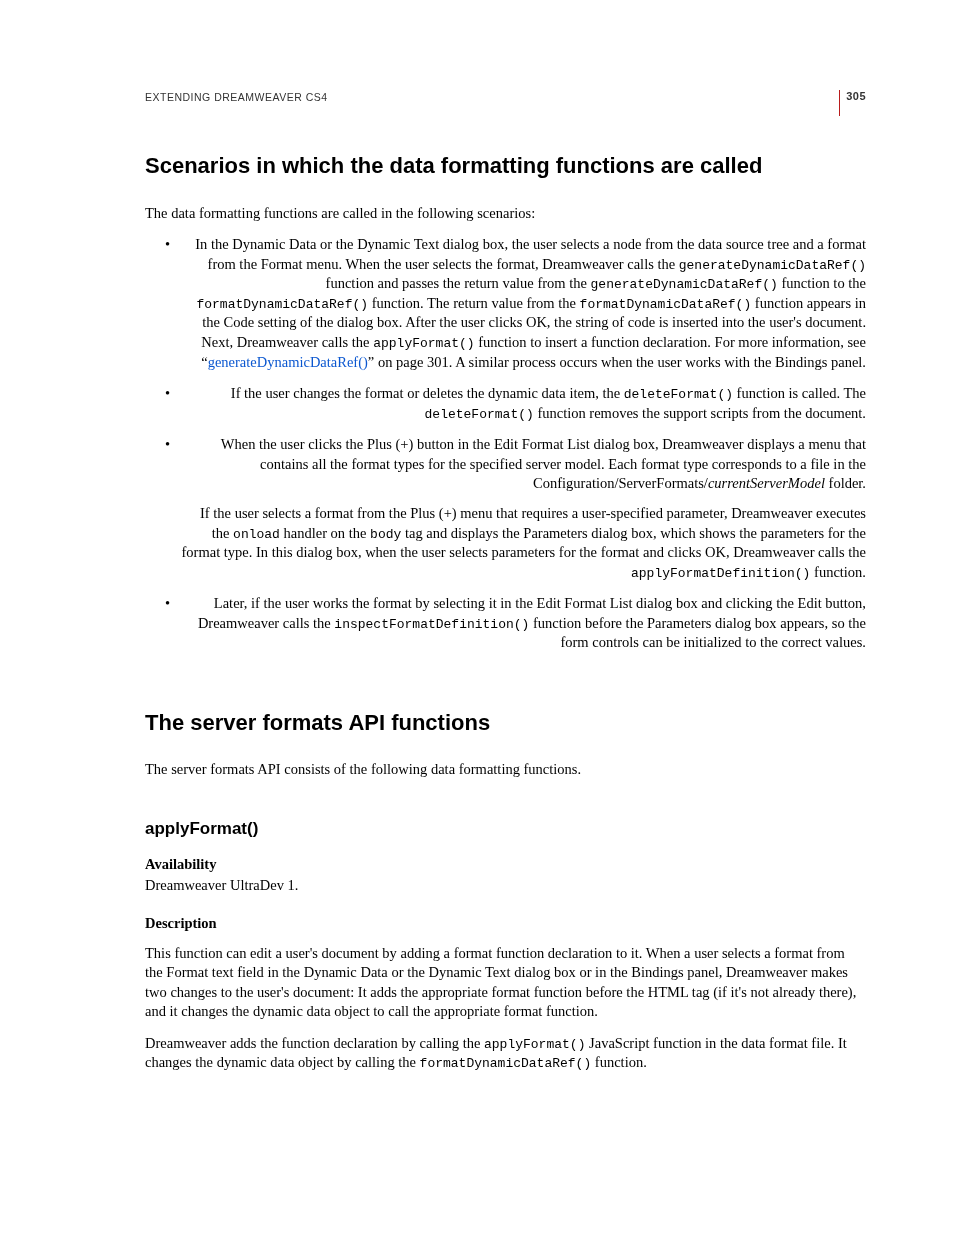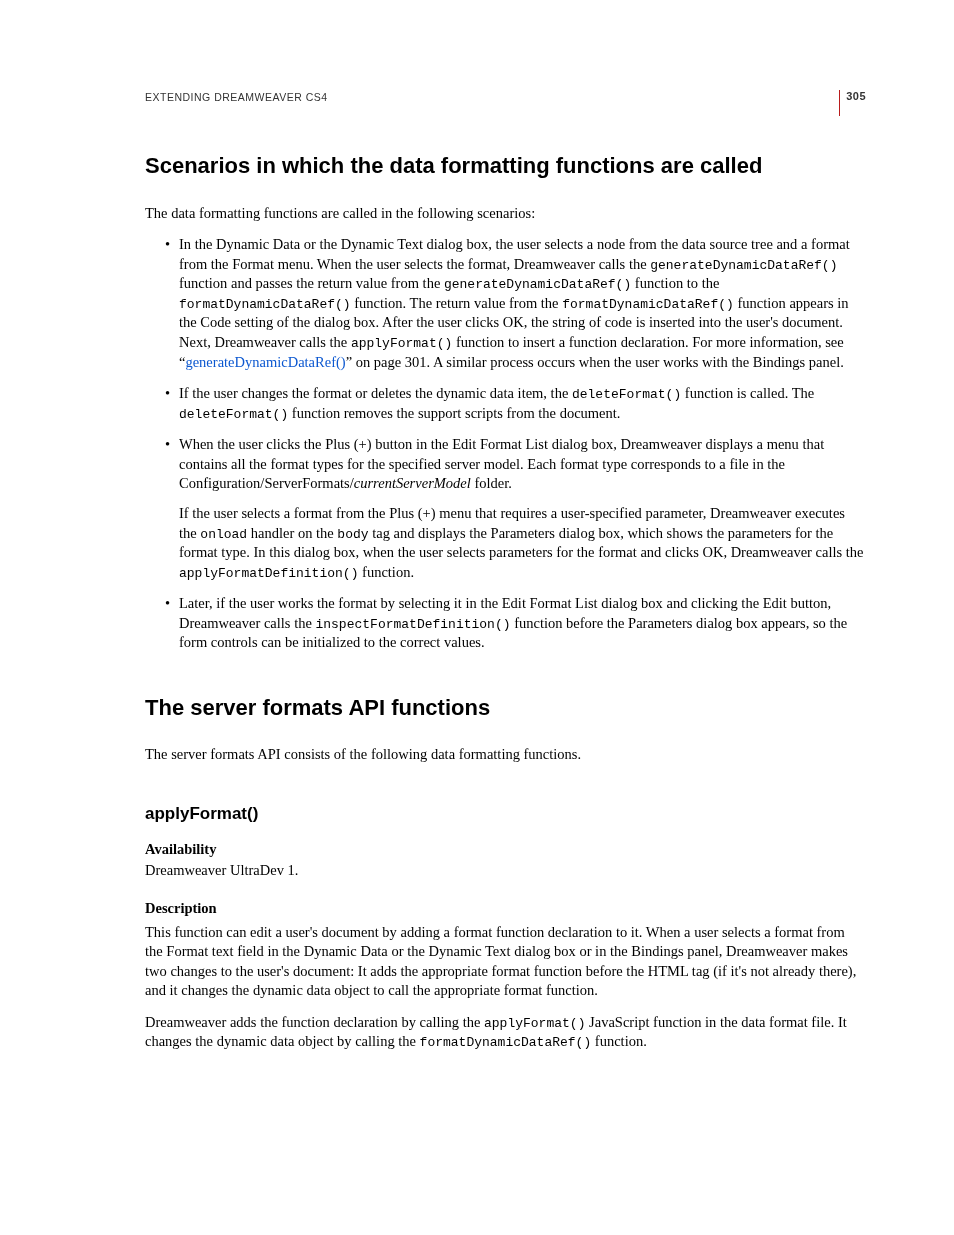--- a/index.html
+++ b/index.html
@@ -45,39 +45,39 @@
   }
   h2 {
     font-family: "Myriad Pro", "Segoe UI", Arial, sans-serif;
     font-weight: 700;
     font-size: 17px;
     margin: 38px 0 14px 0;
     color: #000;
   }
   p { margin: 0 0 12px 0; }
   ul { margin: 8px 0 34px 0; padding-left: 20px; list-style: none; }
-  li { position: relative; padding-left: 14px; margin-bottom: 12px; }
+  li { position: relative; padding-left: 14px; margin-bottom: 12px; text-align: right; }
   li::before {
     content: "•";
     position: absolute;
     left: 0;
     top: 0;
   }
   li p { margin-top: 10px; margin-bottom: 0; }
   code, .mono {
     font-family: "Courier New", Courier, monospace;
     font-size: 13px;
   }
   .link { color: #0b57d0; }
   .ital { font-style: italic; }
   .sans-bold {
     font-family: "Minion Pro", Georgia, serif;
     font-weight: bold;
   }
-  .section-gap { margin-top: 41px; }
+  .section-gap { margin-top: 56px; }
 </style>
 </head>
 <body>
 
 <div class="hdr">
   <div class="hdr-line1">EXTENDING DREAMWEAVER CS4</div>
   <div class="hdr-pagenum">305</div>
 </div>
 
 <h1>Scenarios in which the data formatting functions are called</h1>
@@ -107,18 +107,18 @@
 
 <h1 class="section-gap">The server formats API functions</h1>
 
 <p>The server formats API consists of the following data formatting functions.</p>
 
 <h2>applyFormat()</h2>
 
 <p class="sans-bold" style="margin-bottom:2px;">Availability</p>
 <p>Dreamweaver UltraDev 1.</p>
 
-<p class="sans-bold" style="margin-top:18px; margin-bottom:4px;">Description</p>
+<p class="sans-bold" style="margin-top:18px; margin-bottom:10px;">Description</p>
 <p>This function can edit a user's document by adding a format function declaration to it. When a user selects a format from the Format text field in the Dynamic Data or the Dynamic Text dialog box or in the Bindings panel, Dreamweaver makes two changes to the user's document: It adds the appropriate format function before the HTML tag (if it's not already there), and it changes the dynamic data object to call the appropriate format function.</p>
 
 <p>
   <span>Dreamweaver adds the function declaration by calling the </span><code>applyFormat()</code><span> JavaScript function in the data format file. It changes the dynamic data object by calling the </span><code>formatDynamicDataRef()</code><span> function.</span>
 </p>
 
 </body></html>

